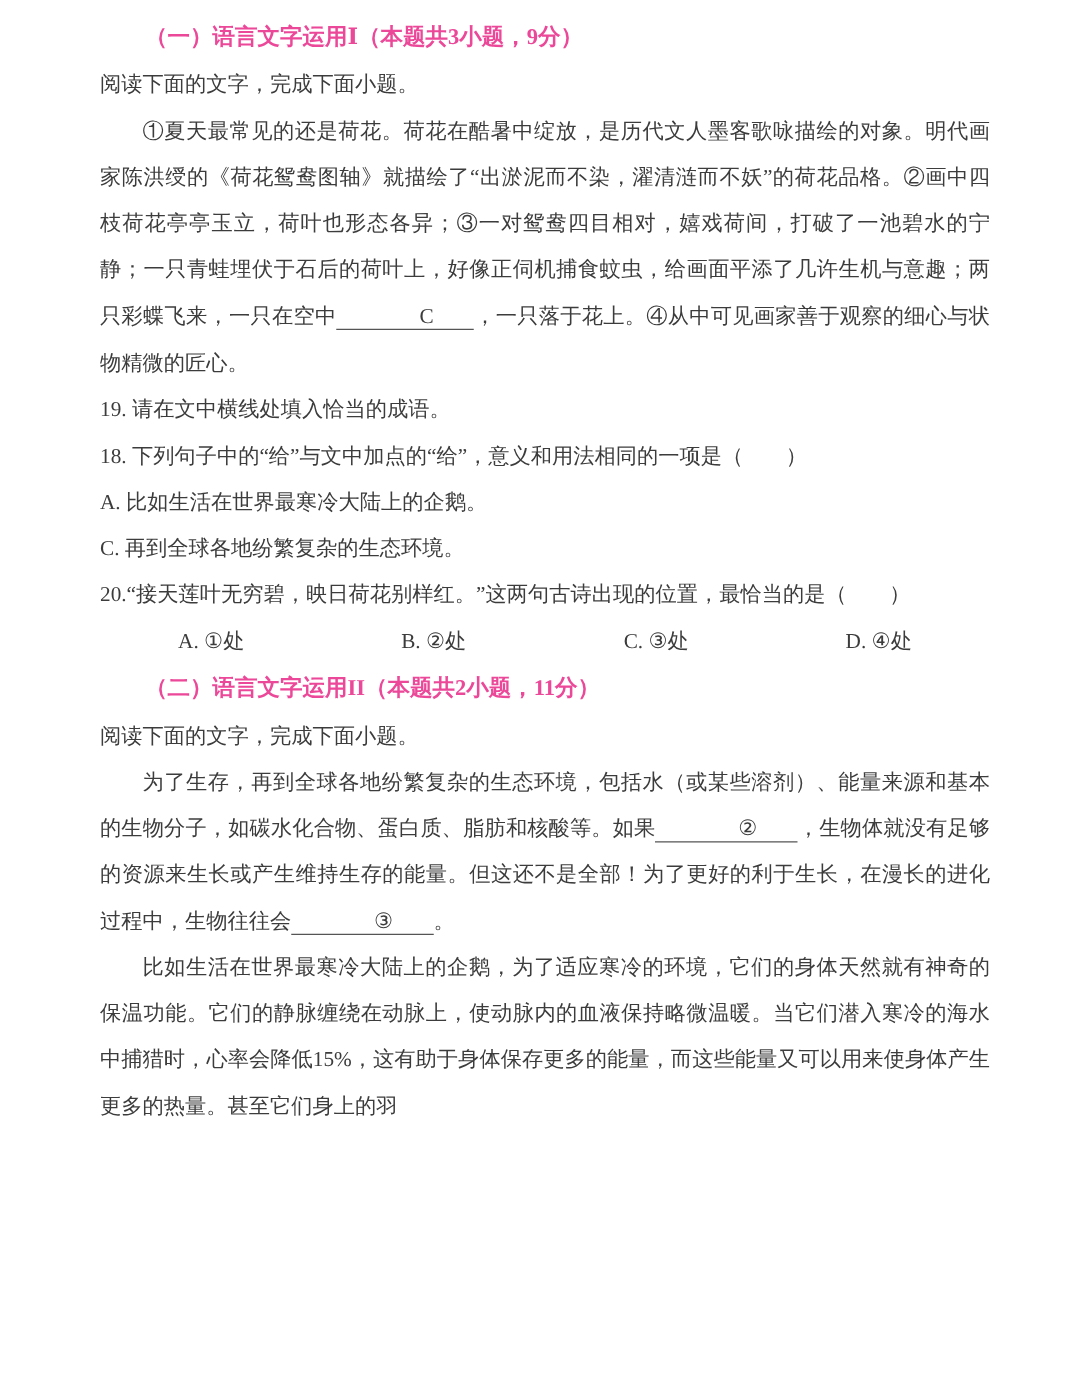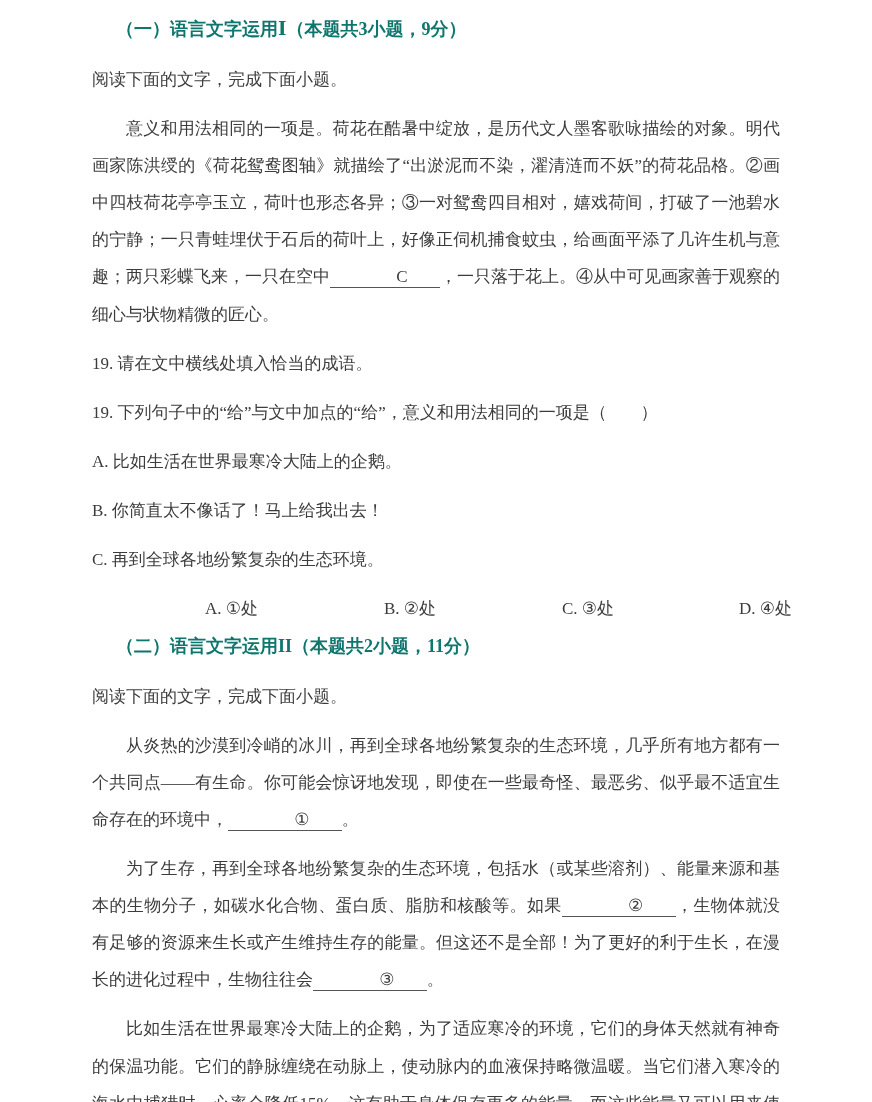--- a/index.html
+++ b/index.html
@@ -19,61 +19,60 @@
     font-size: 17px;
     line-height: 2.18;
     text-align: justify;
     overflow: hidden;
   }
   .page h2 {
     font-size: 18px;
     font-weight: bold;
     margin: 0;
     text-indent: 2em;
-    color: #0f766e;
+    color: #ec4899;
   }
   .page p {
-    margin: 12px;
+    margin: 0;
   }
   .page p.indent {
     text-indent: 2em;
   }
   .blank {
     display: inline-block;
     border-bottom: 1px solid #555555;
     padding: 0 1.9em;
     line-height: 1.15;
     text-align: center;
     vertical-align: baseline;
   }
   .options-row {
     display: flex;
     width: 100%;
   }
   .option-cell {
     width: 25%;
-    text-align: right;
+    text-align: center;
   }
 </style>
 </head>
 <body>
 
 <main class="page">
     <h2><span>（一）语言文字运用Ⅰ（本题共3小题，9分）</span></h2>
     <p><span>阅读下面的文字，完成下面小题。</span></p>
-    <p class="indent"><span>意义和用法相同的一项是。荷花在酷暑中绽放，是历代文人墨客歌咏描绘的对象。明代画家陈洪绶的《荷花鸳鸯图轴》就描绘了“出淤泥而不染，濯清涟而不妖”的荷花品格。②画中四枝荷花亭亭玉立，荷叶也形态各异；③一对鸳鸯四目相对，嬉戏荷间，打破了一池碧水的宁静；一只青蛙埋伏于石后的荷叶上，好像正伺机捕食蚊虫，给画面平添了几许生机与意趣；两只彩蝶飞来，一只在空中</span><span class="blank">C</span><span>，一只落于花上。④从中可见画家善于观察的细心与状物精微的匠心。</span></p>
+    <p class="indent"><span>①夏天最常见的还是荷花。荷花在酷暑中绽放，是历代文人墨客歌咏描绘的对象。明代画家陈洪绶的《荷花鸳鸯图轴》就描绘了“出淤泥而不染，濯清涟而不妖”的荷花品格。②画中四枝荷花亭亭玉立，荷叶也形态各异；③一对鸳鸯四目相对，嬉戏荷间，打破了一池碧水的宁静；一只青蛙埋伏于石后的荷叶上，好像正伺机捕食蚊虫，给画面平添了几许生机与意趣；两只彩蝶飞来，一只在空中</span><span class="blank">C</span><span>，一只落于花上。④从中可见画家善于观察的细心与状物精微的匠心。</span></p>
     <p><span>19. 请在文中横线处填入恰当的成语。</span></p>
-    <p><span>19. 下列句子中的“给”与文中加点的“给”，意义和用法相同的一项是（　　）</span></p>
+    <p><span>18. 下列句子中的“给”与文中加点的“给”，意义和用法相同的一项是（　　）</span></p>
     <p><span>A. 比如生活在世界最寒冷大陆上的企鹅。</span></p>
-    <p><span>B. 你简直太不像话了！马上给我出去！</span></p>
     <p><span>C. 再到全球各地纷繁复杂的生态环境。</span></p>
+    <p><span>20.“接天莲叶无穷碧，映日荷花别样红。”这两句古诗出现的位置，最恰当的是（　　）</span></p>
     <div class="options-row">
       <span class="option-cell">A. ①处</span>
       <span class="option-cell">B. ②处</span>
       <span class="option-cell">C. ③处</span>
       <span class="option-cell">D. ④处</span>
     </div>
     <h2><span>（二）语言文字运用II（本题共2小题，11分）</span></h2>
     <p><span>阅读下面的文字，完成下面小题。</span></p>
-    <p class="indent"><span>从炎热的沙漠到冷峭的冰川，再到全球各地纷繁复杂的生态环境，几乎所有地方都有一个共同点——有生命。你可能会惊讶地发现，即使在一些最奇怪、最恶劣、似乎最不适宜生命存在的环境中，</span><span class="blank">①</span><span>。</span></p>
     <p class="indent"><span>为了生存，再到全球各地纷繁复杂的生态环境，包括水（或某些溶剂）、能量来源和基本的生物分子，如碳水化合物、蛋白质、脂肪和核酸等。如果</span><span class="blank">②</span><span>，生物体就没有足够的资源来生长或产生维持生存的能量。但这还不是全部！为了更好的利于生长，在漫长的进化过程中，生物往往会</span><span class="blank">③</span><span>。</span></p>
     <p class="indent"><span>比如生活在世界最寒冷大陆上的企鹅，为了适应寒冷的环境，它们的身体天然就有神奇的保温功能。它们的静脉缠绕在动脉上，使动脉内的血液保持略微温暖。当它们潜入寒冷的海水中捕猎时，心率会降低15%，这有助于身体保存更多的能量，而这些能量又可以用来使身体产生更多的热量。甚至它们身上的羽</span></p>
   </main>
 
 </body></html>

